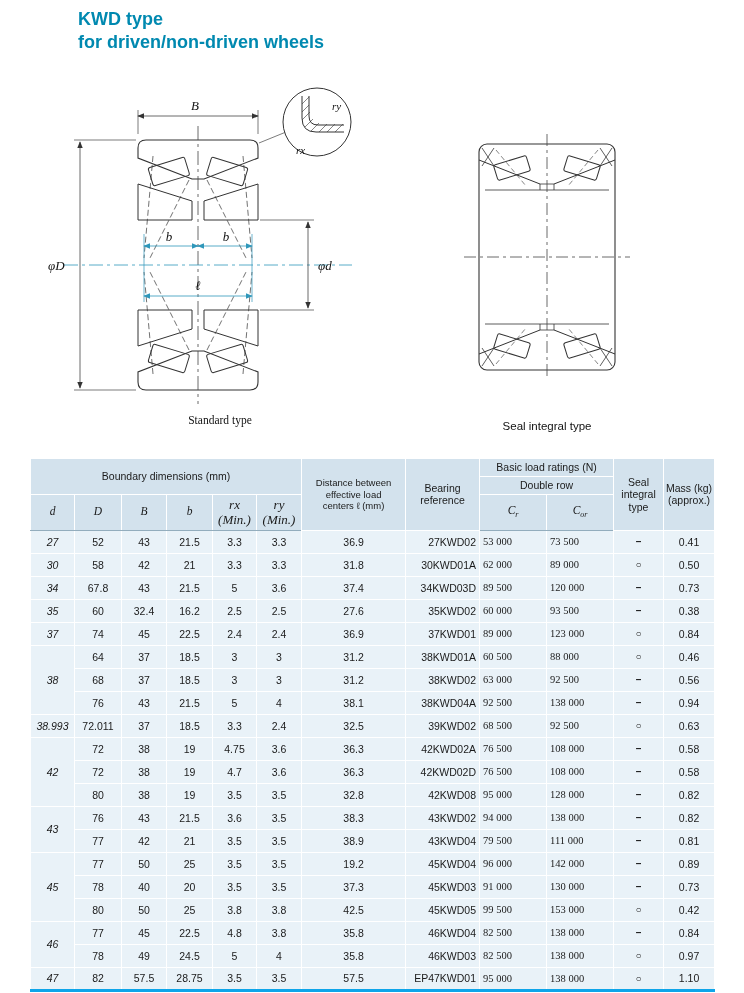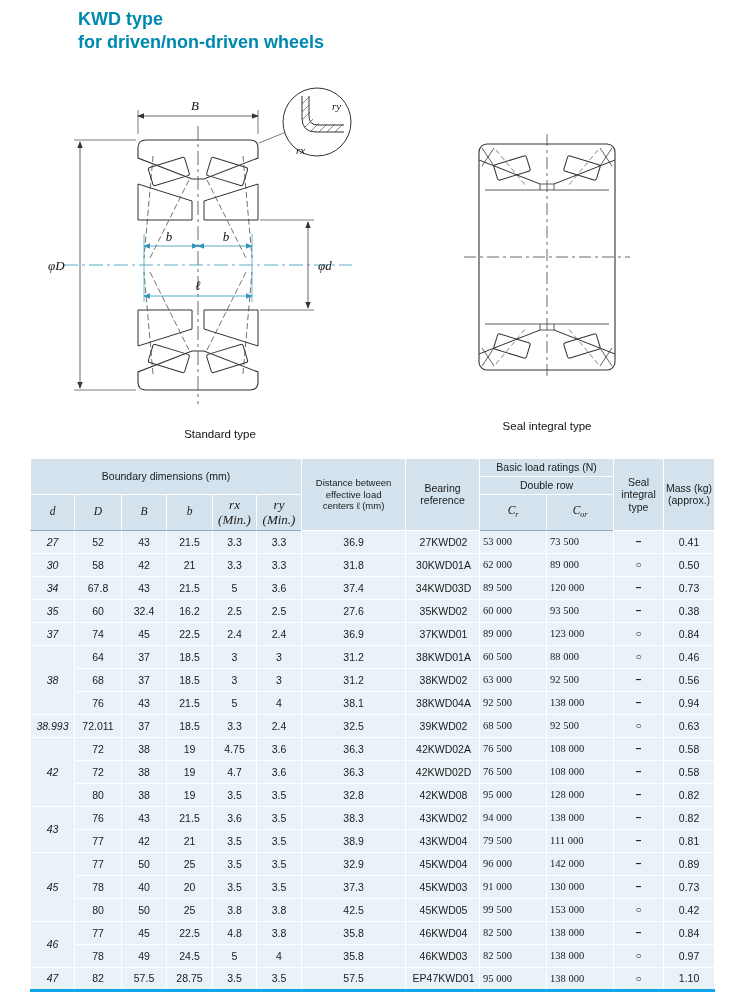--- a/index.html
+++ b/index.html
@@ -15,21 +15,21 @@
     position:absolute; left:30px; top:8px;
     color:#0089b0; font-size:18px; font-weight:bold; line-height:1.28;margin-left:48px;
   }
 
   
   .diagrams { position:absolute; left:0; top:70px; width:744px; height:382px; }
   .fig { position:absolute; text-align:center; }
   .fig-standard { left:40px; top:0; width:360px; }
   .fig-seal { left:452px; top:58px; width:190px; }
   .fig figcaption { font-size:11.5px; color:#111; }
-  .fig-standard figcaption { margin-top:16px; }
+  .fig-standard figcaption { margin-top:2px;font-family:Liberation Serif, serif; }
   .fig-seal figcaption { margin-top:30px; }
   svg text {
     font-family:"Liberation Serif", serif; font-style:italic;
     font-size:13px; fill:#111;
   }
   svg text.small { font-size:11px; }
 
   
   .table-wrap { position:absolute; left:30px; top:458px; width:684px; }
   table {
@@ -46,21 +46,21 @@
   thead tr:first-child th { height:18px; }
   thead tr:nth-child(2) th { height:14px; }
   thead tr:nth-child(3) th { height:18px; }
   tbody td { background:#e9f2f8; height:23px; padding:0 3px; }
   .pre { white-space:pre-line; }
   .hsm { font-size:9.5px; }
   .ith { font-family:"Liberation Serif", serif; font-style:italic; font-size:11.5px; }
   .ith sub { font-size:8px; }
   .ith.hsm { font-size:13px; }
   td.col-d { font-size:10.5px;font-style:italic; }
-  td.c6 { text-align:center; padding-left:5px; }
+  td.c6 { text-align:right; padding-left:5px; }
   td.c7, td.c8 { text-align:left; padding-right:12px;font-family:Liberation Serif, serif; }
   td.c9 { font-size:10px; }
   td.c9.dash { font-weight:bold; }
   
   .w-d{width:44px}.w-D{width:47px}.w-B{width:45px}.w-b{width:46px}
   .w-rx{width:44px}.w-ry{width:45px}.w-dist{width:104px}.w-ref{width:74px}
   .w-cr{width:67px}.w-cor{width:67px}.w-seal{width:50px}.w-mass{width:51px}
 </style>
 </head>
 <body>
@@ -397,21 +397,21 @@
             <td class="c9 dash">–</td>
             <td class="c10">0.81</td>
           </tr>
           <tr>
             <td rowspan="3" class="col-d">45</td>
             <td class="c0">77</td>
             <td class="c1">50</td>
             <td class="c2">25</td>
             <td class="c3">3.5</td>
             <td class="c4">3.5</td>
-            <td class="c5">32.9</td>
+            <td class="c5">19.2</td>
             <td class="c6">45KWD04</td>
             <td class="c7">96 000</td>
             <td class="c8">142 000</td>
             <td class="c9 dash">–</td>
             <td class="c10">0.89</td>
           </tr>
           <tr>
             <td class="c0">78</td>
             <td class="c1">40</td>
             <td class="c2">20</td>

